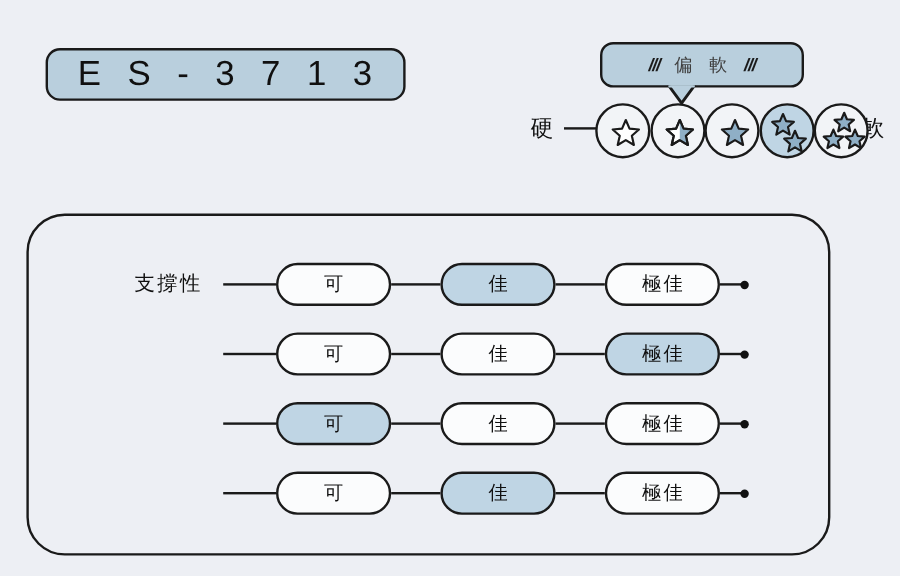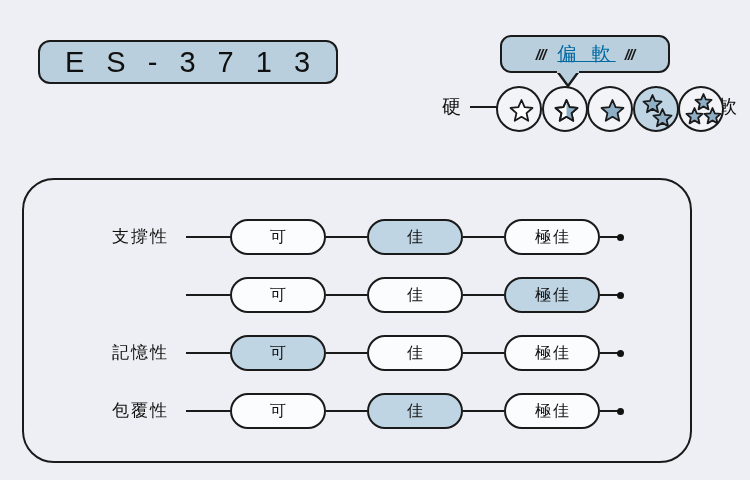--- a/index.html
+++ b/index.html
@@ -26,21 +26,21 @@
   }
 
   
   .firm-tip{
     position:absolute;left:500px;top:35px;width:170px;height:38px;
     background:#b9cfdd;border:2.5px solid #1a1a1a;border-radius:11px;
     display:flex;align-items:center;justify-content:center;gap:9px;
     box-sizing:border-box;z-index:3;
   }
   .firm-tip .slash{font-size:15px;font-style:italic;font-weight:bold;color:#1a1a1a;letter-spacing:-1px;}
-  .firm-tip .label{font-size:19px;letter-spacing:5px;color:#0369a1;padding-left:3px;text-decoration:underline;}
+  .firm-tip .label{font-size:15px;letter-spacing:5px;color:#404040;padding-left:3px;}
   .tip-tail{position:absolute;left:556px;top:71px;width:24px;height:16px;z-index:4;}
 
   
   .scale-wrap{position:absolute;left:440px;top:86px;width:310px;height:48px;}
   .scale-label{
     position:absolute;top:8px;font-size:19px;color:#101010;
   }
   .scale-label.hard{left:2px;}
   .scale-label.soft{left:278px;}
   .scale-line{position:absolute;height:2.4px;background:#1a1a1a;top:20px;}
@@ -182,38 +182,36 @@
         </div>
         <div class="pill" style="left: 255px;">
           <span>佳</span>
         </div>
         <div class="pill sel" style="left: 392px;">
           <span>極佳</span>
         </div>
         <div class="row-end-dot"></div>
       </div>
       <div class="row" style="top: 335px;">
-        <div class="row-label">記憶性</div>
         <div class="seg" style="left: 74px; width: 44px;"></div>
         <div class="seg" style="left: 214px; width: 41px;"></div>
         <div class="seg" style="left: 351px; width: 41px;"></div>
         <div class="seg" style="left: 488px; width: 20px;"></div>
         <div class="pill sel" style="left: 118px;">
           <span>可</span>
         </div>
         <div class="pill" style="left: 255px;">
           <span>佳</span>
         </div>
         <div class="pill" style="left: 392px;">
           <span>極佳</span>
         </div>
         <div class="row-end-dot"></div>
       </div>
       <div class="row" style="top: 393px;">
-        <div class="row-label">包覆性</div>
         <div class="seg" style="left: 74px; width: 44px;"></div>
         <div class="seg" style="left: 214px; width: 41px;"></div>
         <div class="seg" style="left: 351px; width: 41px;"></div>
         <div class="seg" style="left: 488px; width: 20px;"></div>
         <div class="pill" style="left: 118px;">
           <span>可</span>
         </div>
         <div class="pill sel" style="left: 255px;">
           <span>佳</span>
         </div>

